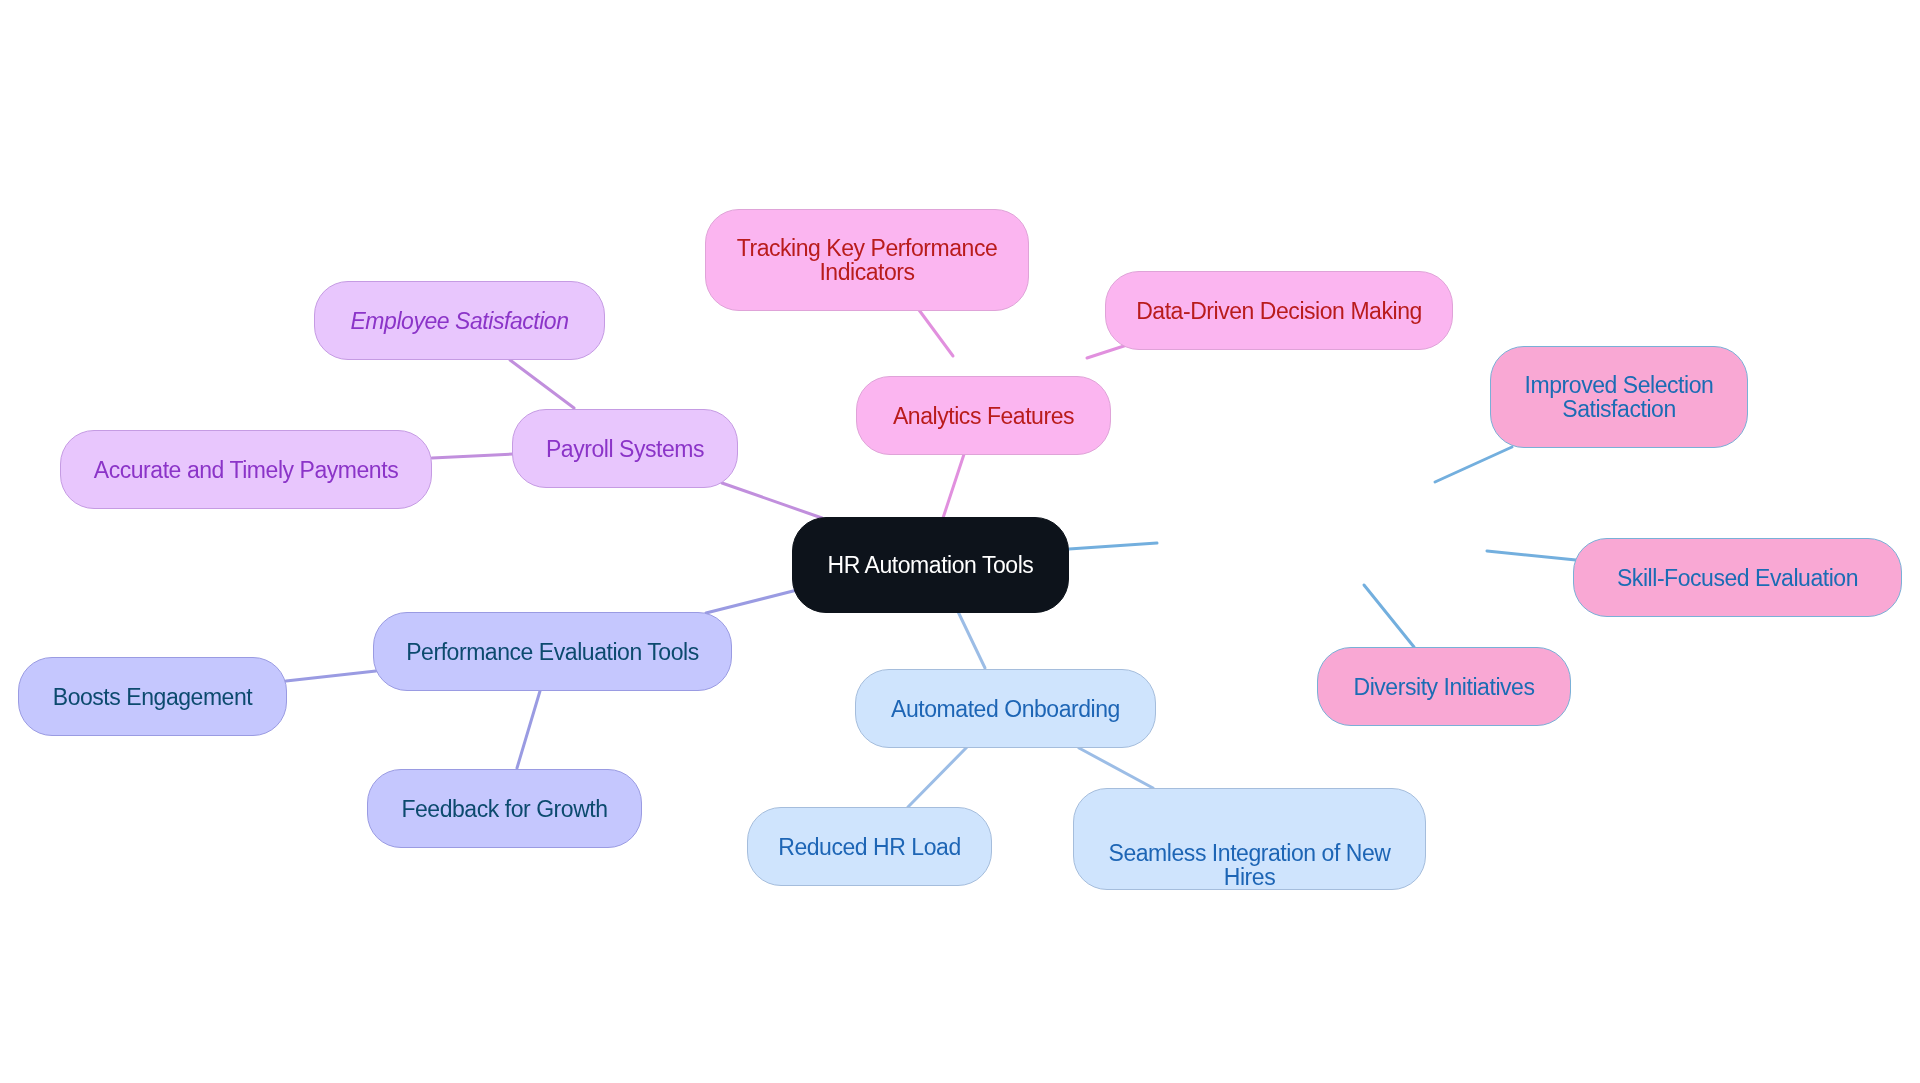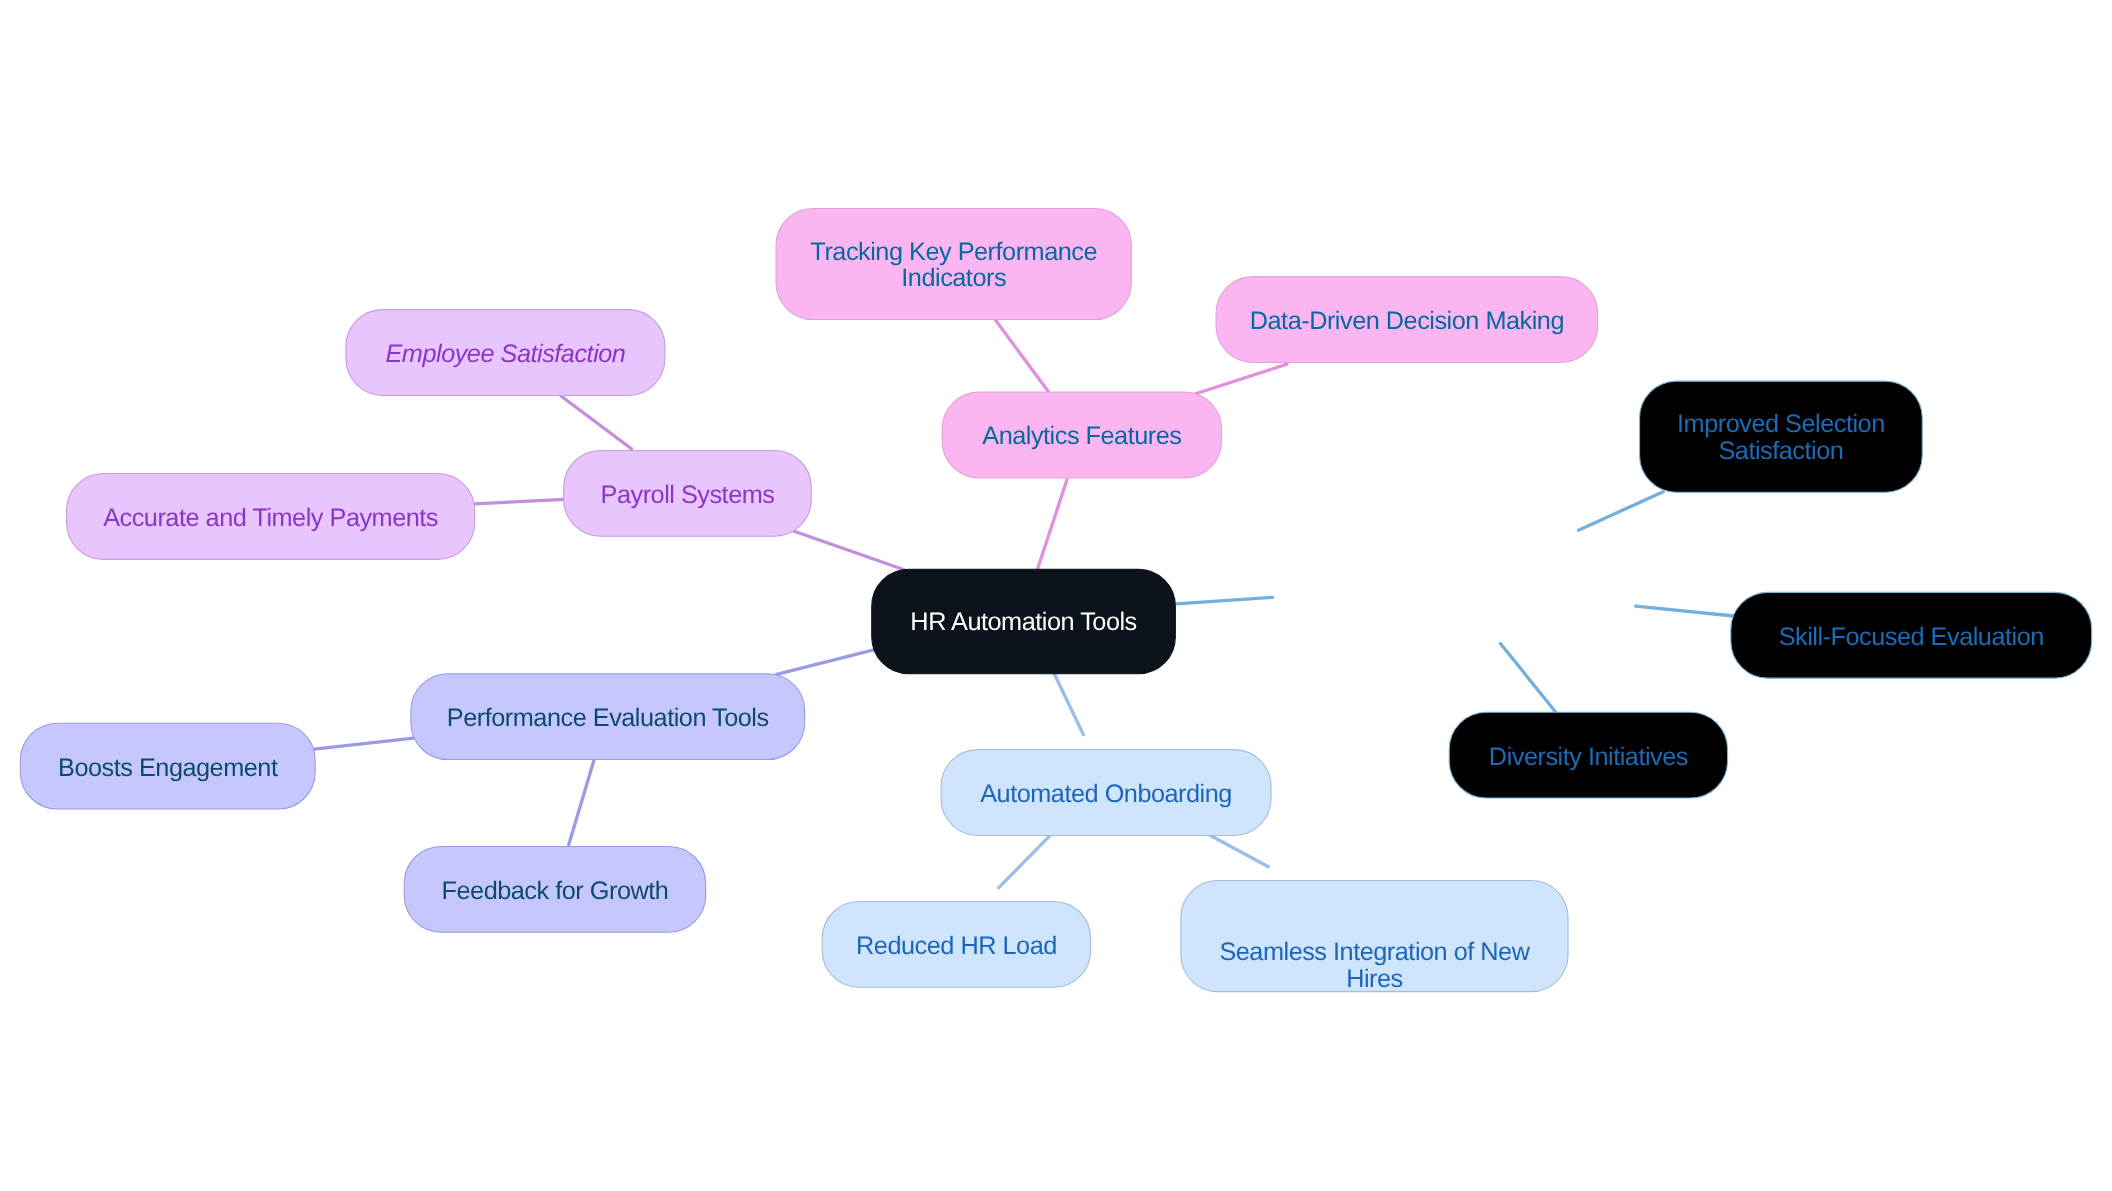--- a/index.html
+++ b/index.html
@@ -7,25 +7,25 @@
   body{width:1920px;height:1083px;overflow:hidden;background:#ffffff;
        font-family:"Liberation Sans",sans-serif;
        -webkit-font-smoothing:antialiased;}
   #mindmap{position:relative;width:1920px;height:1083px;background:#ffffff;}
   #edge-layer{position:absolute;left:0;top:0;width:1920px;height:1083px;pointer-events:none;}
   .node{position:absolute;box-sizing:border-box;display:flex;align-items:center;
         justify-content:center;text-align:center;border:1.5px solid transparent;
         font-size:23px;line-height:24px;letter-spacing:-0.45px;white-space:pre-line;}
   .node-label{transform:translateZ(0);}
   .k-root  {background:#0D131B;border-color:#0D131B;color:#ffffff;}
-  .k-blue1 {background:#000000;border-color:#79B0D7;color:#1B6CB4;}
-  .k-blue2 {background:#CFE4FD;border-color:#A5BDDC;color:#1D65B5;margin-top:12px;}
+  .k-blue1 {background:#f9a8d4;border-color:#79B0D7;color:#1B6CB4;}
+  .k-blue2 {background:#CFE4FD;border-color:#A5BDDC;color:#1D65B5;}
   .k-indigo{background:#C5C7FE;border-color:#9A9BE2;color:#0c4a6e;}
   .k-purple{background:#E8C6FD;border-color:#C59BE3;color:#8B34C8;}
-  .k-pink  {background:#FBB5F0;border-color:#DFA3D8;color:#0369a1;}
+  .k-pink  {background:#FBB5F0;border-color:#DFA3D8;color:#b91c1c;margin-top:20px;}
   .e-blue1 {stroke:#73AFDE;}
   .e-blue2 {stroke:#9CBDE6;}
   .e-indigo{stroke:#9A9BE2;}
   .e-purple{stroke:#C18FDD;}
   .e-pink  {stroke:#E190DE;}
   .edge{stroke-width:3;stroke-linecap:round;fill:none;}
 </style>
 </head>
 <body>
 

